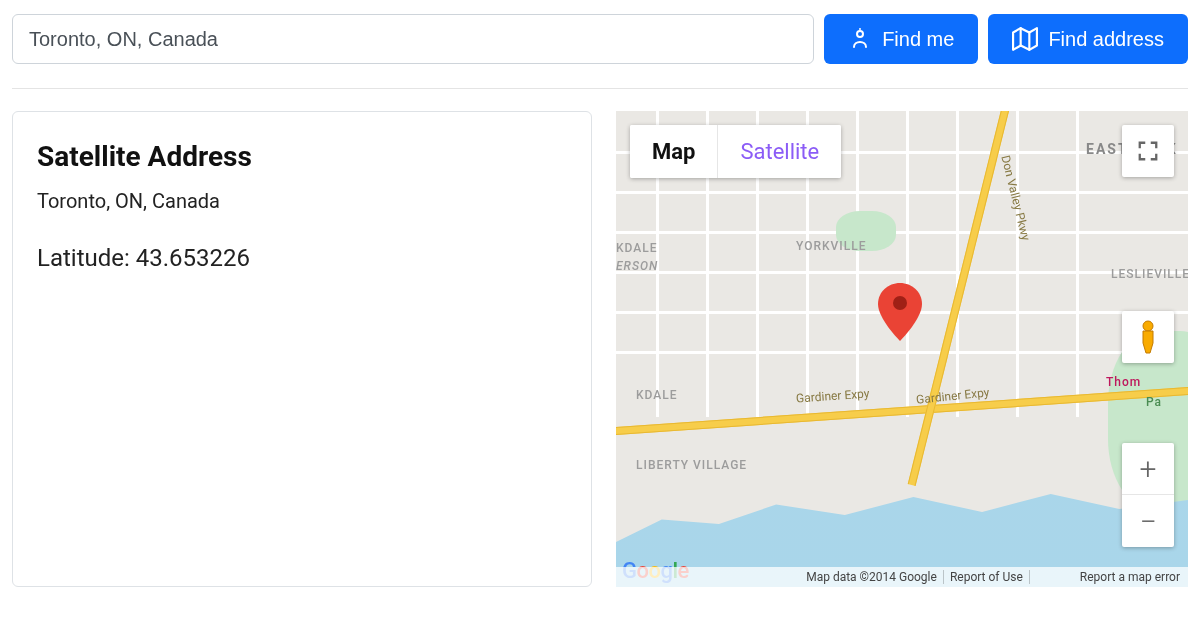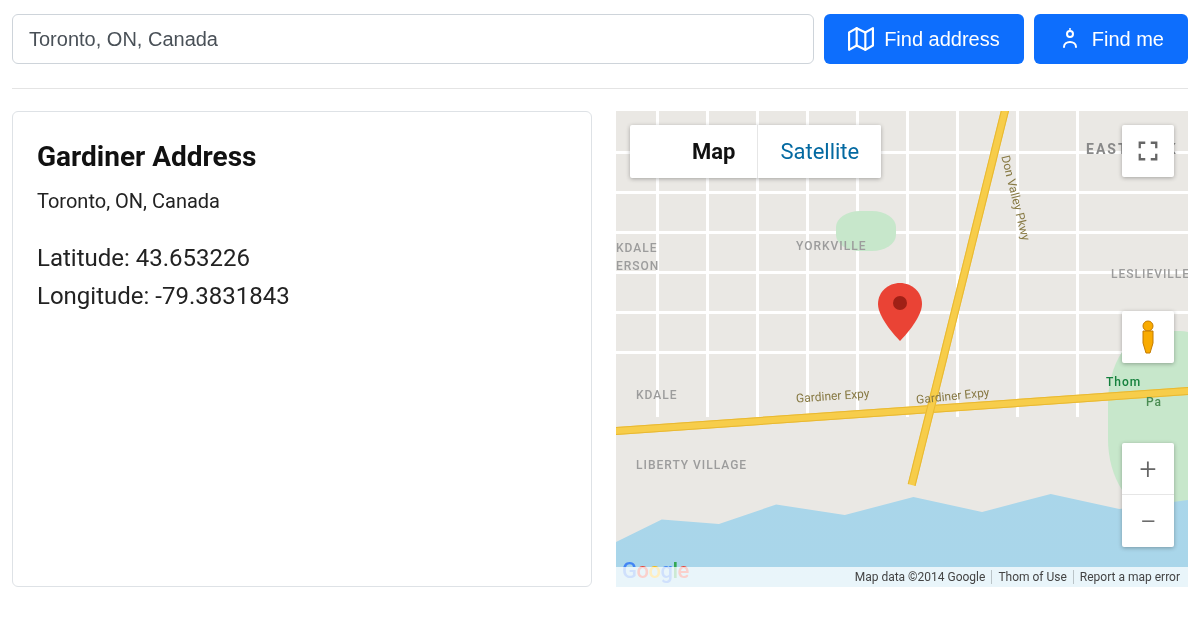--- a/index.html
+++ b/index.html
@@ -107,21 +107,21 @@
   .rl1 { left:180px; top:278px; transform: rotate(-4deg); }
   .rl2 { left:300px; top:278px; transform: rotate(-6deg); }
   .neighborhood {
     position:absolute;
     font-size: 12px;
     letter-spacing: 1px;
     color: #9c9c9c;
     font-weight: 500;
   }
   .nb1 { left:0px; top:130px; }
-  .nb2 { left:0px; top:148px; }
+  .nb2 { left:0px; top:148px;font-style:italic; }
   .nb3 { left:180px; top:128px; }
   .nb4 { left:495px; top:156px; }
   .nb5 { left:20px; top:277px; }
   .nb6 { left:20px; top:347px; }
   .nb7 { left:490px; top:264px; }
   .nb8 { left:470px; top:30px; font-size:14px; font-weight:700; color:#888; letter-spacing:2px; }
   .city-label {
     position: absolute;
     left: 205px; top: 222px;
     font-size: 28px;
@@ -140,27 +140,26 @@
   .sv { width:3px; top:0; bottom:170px; }
   
   .map-type-bar {
     position: absolute;
     left: 14px; top: 14px;
     display: flex;
     background: #fff;
     border-radius: 2px;
     box-shadow: 0 1px 4px rgba(0,0,0,.3);
     overflow: hidden;
-    padding-left: 40px;
   }
   .map-type-btn {
     padding: 14px 22px;
     font-size: 22px;
     background: #fff;
-    color: #0369a1;
+    color: #8b5cf6;
     cursor: pointer;
     border-right: 1px solid #e6e6e6;
   }
   .map-type-btn:last-child { border-right:none; }
   .map-type-btn.active { font-weight: 700; color: #111; }
   .fullscreen-btn {
     position: absolute;
     right: 14px; top: 14px;
     width: 52px; height: 52px;
     background: #fff;
@@ -202,63 +201,60 @@
     justify-content: flex-end;
     align-items: center;
     gap: 0;
     font-size: 12px;
     color: #444;
     background: rgba(255,255,255,0.75);
     height: 20px;
     padding-right: 2px;
   }
   .attribution span { padding: 0 6px; border-right: 1px solid rgba(0,0,0,.2); }
-  .attribution span:last-child { border-right:none; }
+  .attribution span:last-child { border-right:none;margin-left:44px; }
   .google-logo {
     position:absolute;
     left:6px; bottom:4px;
     font-size: 22px;
     font-weight: 500;
     letter-spacing: -0.5px;
   }
   .gB{color:#4285F4}.gR{color:#EA4335}.gY{color:#FBBC05}.gG{color:#34A853}
 </style>
 </head>
 <body>
 
 <div class="top-row">
   <input class="search-input" type="text" value="Toronto, ON, Canada" style="">
+  <button class="btn">
+    <svg width="24" height="24" viewBox="0 0 24 24" fill="none" stroke="#fff" stroke-width="2" stroke-linecap="round" stroke-linejoin="round">
+      <circle cx="12" cy="7" r="3"></circle>
+        <path d="M6 20c0-3 2.7-5 6-5s6 2 6 5"></path>
+        <path d="M12 2v0"></path>
+    </svg>
+    <span>Find me</span>
+  </button>
   <button class="btn">
     <svg width="26" height="26" viewBox="0 0 24 24" fill="none" stroke="#fff" stroke-width="2" stroke-linecap="round" stroke-linejoin="round">
       <polygon points="1 6 1 22 8 18 16 22 23 18 23 2 16 6 8 2 1 6"></polygon>
         <line x1="8" y1="2" x2="8" y2="18"></line>
         <line x1="16" y1="6" x2="16" y2="22"></line>
     </svg>
     <span>Find address</span>
   </button>
-  <button class="btn">
-    <svg width="24" height="24" viewBox="0 0 24 24" fill="none" stroke="#fff" stroke-width="2" stroke-linecap="round" stroke-linejoin="round">
-      <circle cx="12" cy="7" r="3"></circle>
-        <path d="M6 20c0-3 2.7-5 6-5s6 2 6 5"></path>
-        <path d="M12 2v0"></path>
-    </svg>
-    <span>Find me</span>
-  </button>
 </div>
 
 <div class="content-row">
 
   <div class="info-panel">
-    <h2>Gardiner Address</h2>
+    <h2>Satellite Address</h2>
     <p>Toronto, ON, Canada</p>
     <div class="coord-line">
       <span>Latitude: </span><span>43.653226</span>
-    </div>
-    <div class="coord-line">
-      <span>Longitude: </span><span>-79.3831843</span>
     </div>
   </div>
 
   <div class="map-panel">
 
     <div class="street sh" style="top:40px"></div>
     <div class="street sh" style="top:80px"></div>
     <div class="street sh" style="top:120px"></div>
     <div class="street sh" style="top:160px"></div>
     <div class="street sh" style="top:200px"></div>
@@ -282,21 +278,21 @@
     <div class="road-label rl1">Gardiner Expy</div>
     <div class="road-label rl2">Gardiner Expy</div>
     <div class="road-label" style="left:356px; top:80px; transform:rotate(76deg)">Don Valley Pkwy</div>
 
     <div class="neighborhood nb1">KDALE</div>
     <div class="neighborhood nb2">ERSON</div>
     <div class="neighborhood nb3">YORKVILLE</div>
     <div class="neighborhood nb4">LESLIEVILLE</div>
     <div class="neighborhood nb5">KDALE</div>
     <div class="neighborhood nb6">LIBERTY VILLAGE</div>
-    <div class="neighborhood nb7" style="color:#15803d">Thom</div>
+    <div class="neighborhood nb7" style="color:#be185d">Thom</div>
     <div class="neighborhood" style="color:#4a8c52; left:530px; top:284px">Pa</div>
     <div class="neighborhood nb8">EAST YORK</div>
 
 
     <div class="pin">
       <svg width="44" height="58" viewBox="0 0 44 58">
         <path d="M22 0C10 0 0 9 0 21c0 15 22 37 22 37s22-22 22-37C44 9 34 0 22 0z" fill="#EA4335"></path>
         <circle cx="22" cy="20" r="7" fill="#a02016"></circle>
       </svg>
     </div>
@@ -323,18 +319,18 @@
       <div class="zoom-btn">+</div>
       <div class="zoom-btn">−</div>
     </div>
 
     <div class="google-logo">
       <span class="gB">G</span><span class="gR">o</span><span class="gY">o</span><span class="gB">g</span><span class="gG">l</span><span class="gR">e</span>
     </div>
 
     <div class="attribution">
       <span>Map data ©2014 Google</span>
-      <span>Thom of Use</span>
+      <span>Report of Use</span>
       <span>Report a map error</span>
     </div>
   </div>
 
 </div>
 
 </body></html>

